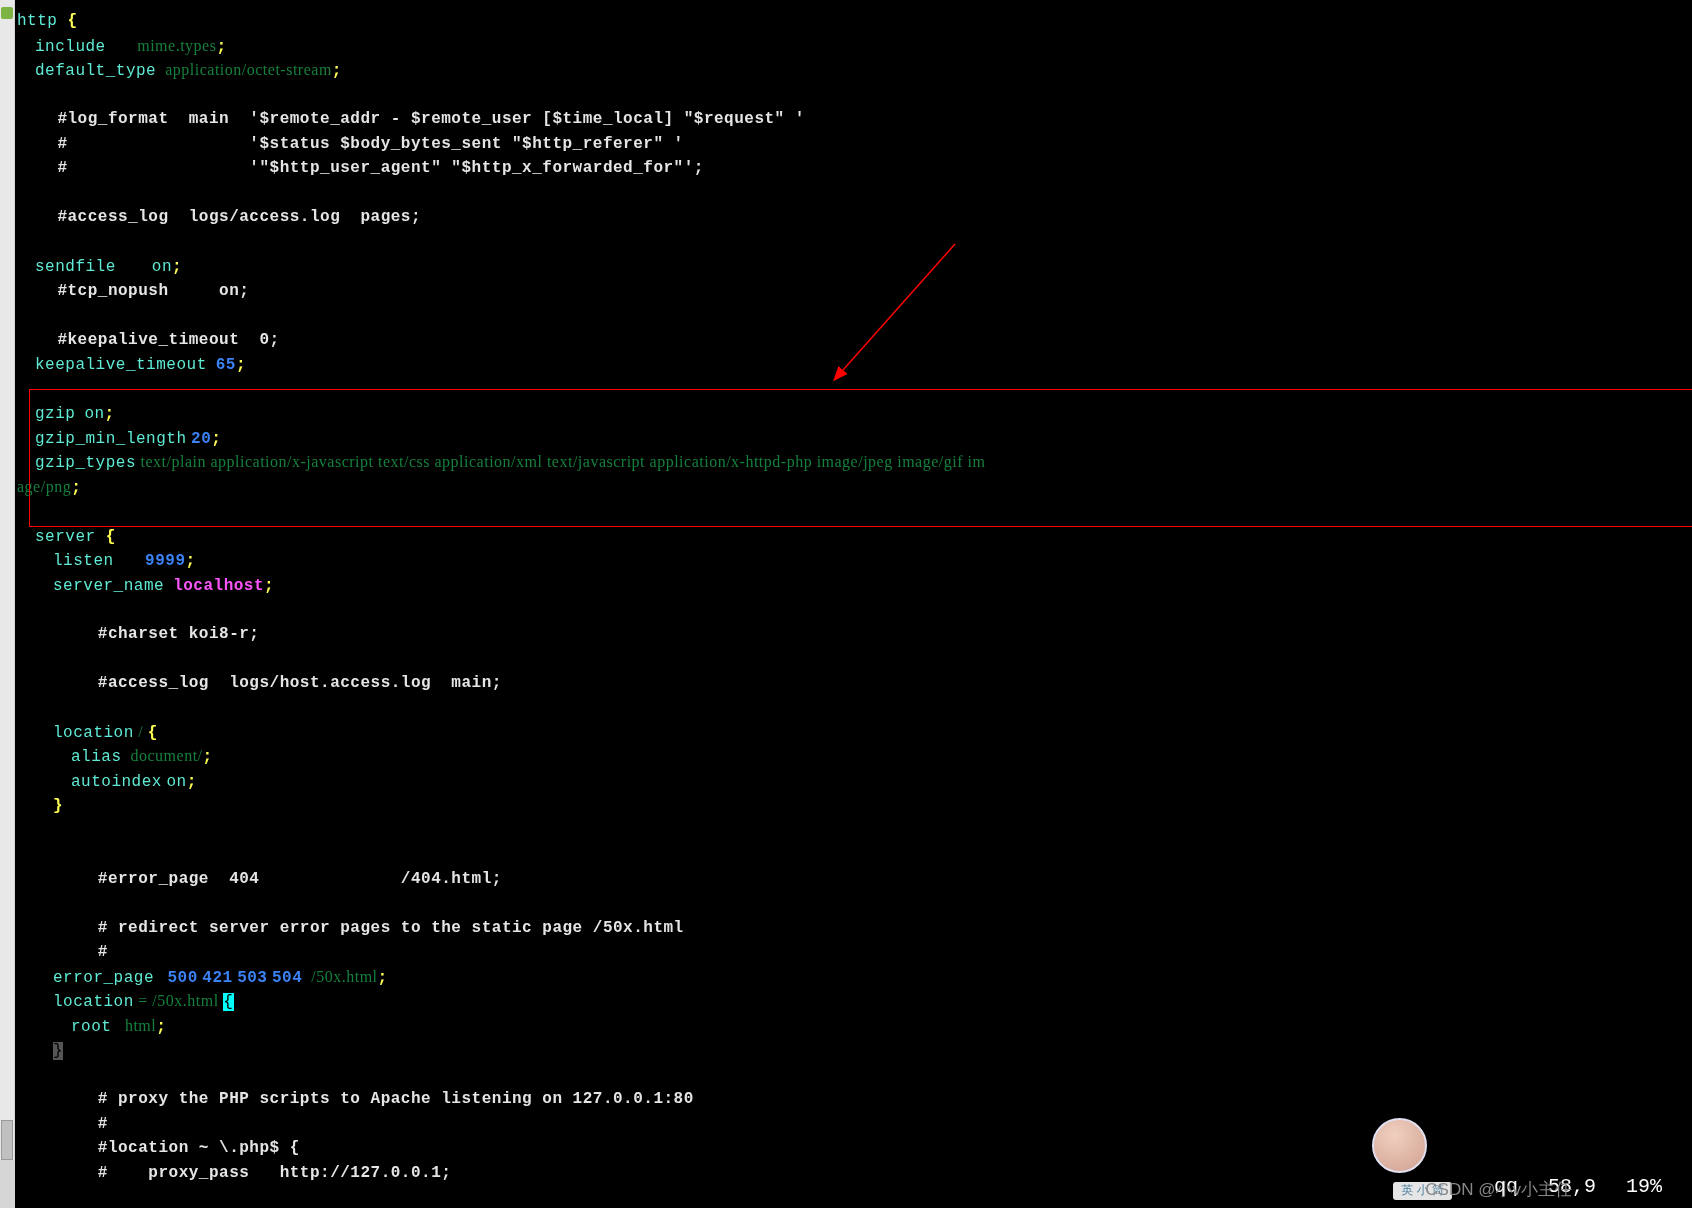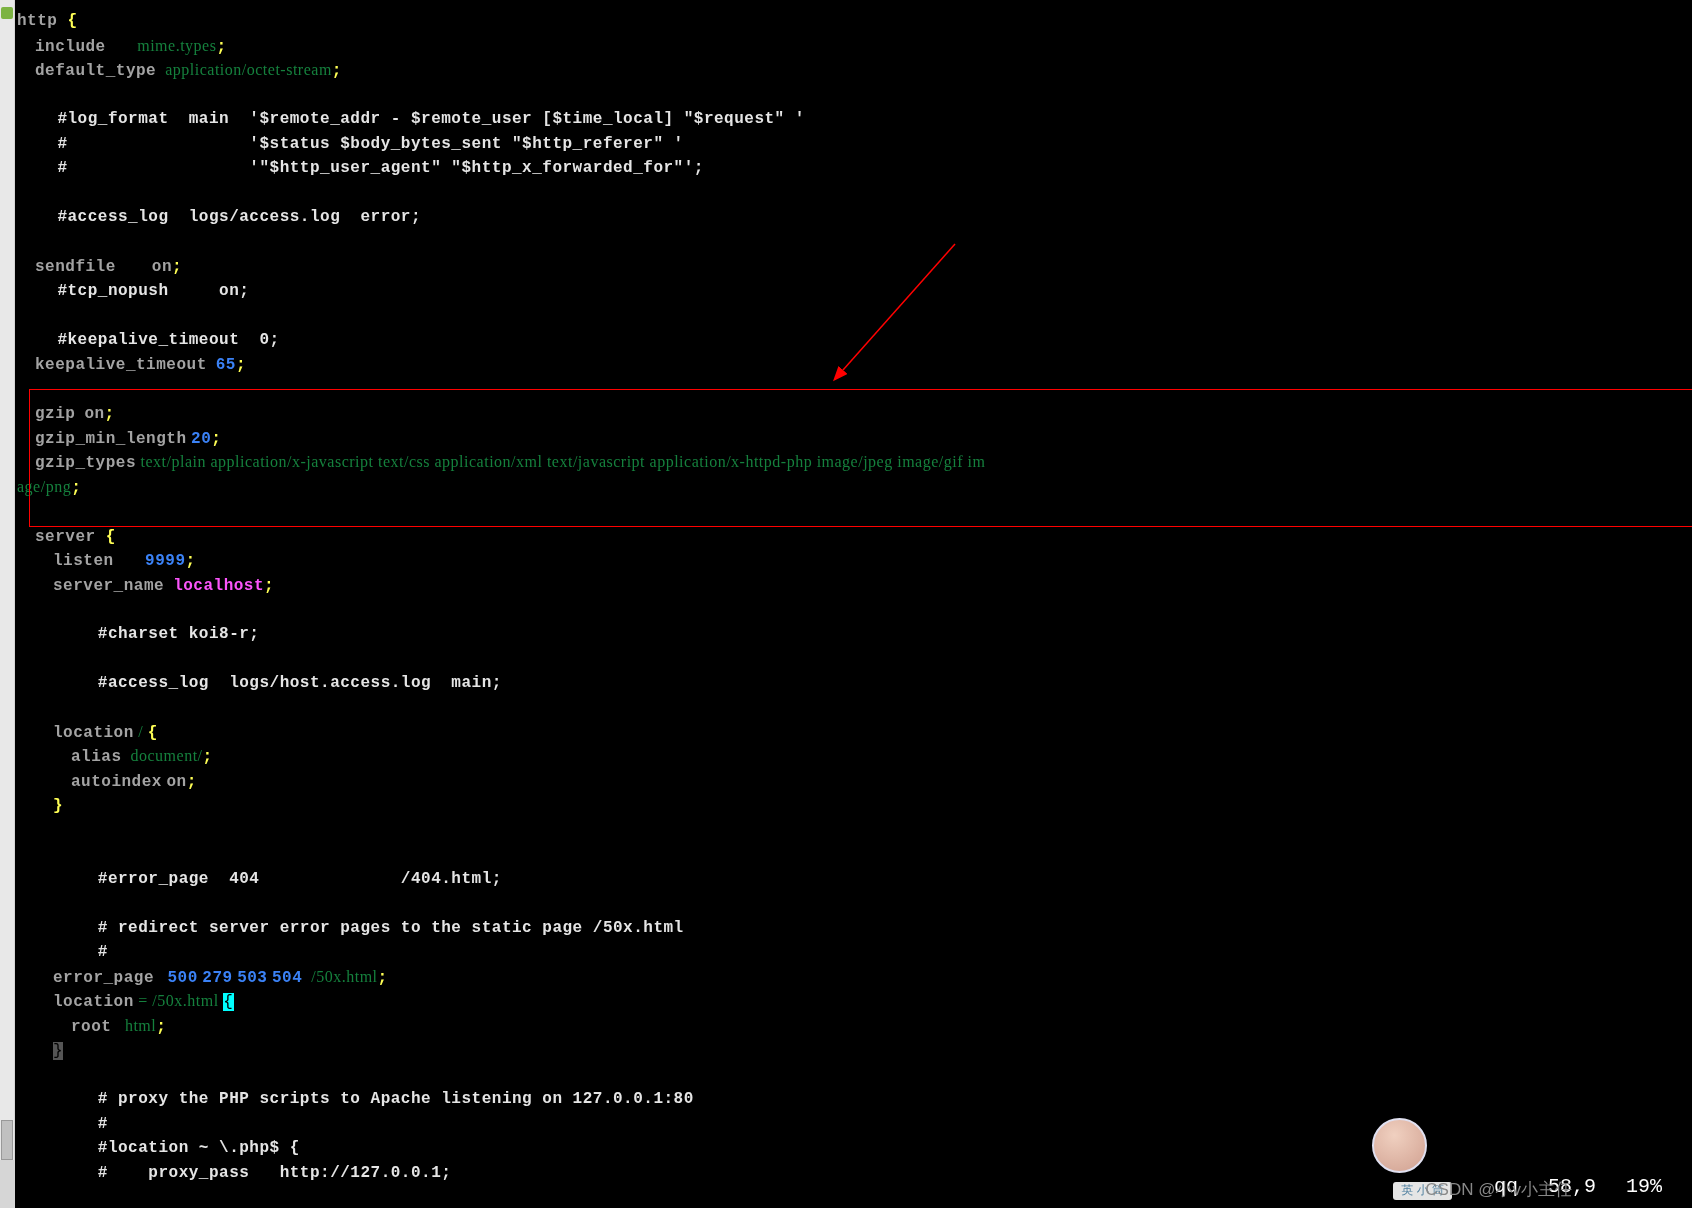--- a/index.html
+++ b/index.html
@@ -39,21 +39,21 @@
       flex: 1;
       padding: 12px 0 0 2px;
       position: relative;
       overflow: hidden;
     }
     .line {
       height: 24.5px;
       white-space: pre;
       letter-spacing: 0.5px;
     }
-    .kw { color: #a3a3a3; font-weight: bold; }
+    .kw { color: #5eead4; font-weight: normal; }
     .str { color: #3b82f6; font-weight: bold; }
     .val { color: #15803d; font-family: Liberation Serif, serif; }
     .cmt { color: #e5e5e5; font-weight: bold; }
     .punct { color: #ffff55; font-weight: bold; }
     .hl { color: #fc55fc; font-weight: bold; }
     .cursor {
       background: #00ffff;
       color: #000;
       display: inline-block;
       width: 11px;
@@ -203,21 +203,21 @@
   <div class="code-area">
     <div id="code-lines">
         <div class="line"><span class="kw">http </span><span class="punct">{</span></div>
         <div class="line"><span class="val">    </span><span class="kw">include</span><span class="val">       mime.types</span><span class="punct">;</span></div>
         <div class="line"><span class="val">    </span><span class="kw">default_type</span><span class="val">  application/octet-stream</span><span class="punct">;</span></div>
         <div class="line">&nbsp;</div>
         <div class="line"><span class="cmt">    #log_format  main  '$remote_addr - $remote_user [$time_local] "$request" '</span></div>
         <div class="line"><span class="cmt">    #                  '$status $body_bytes_sent "$http_referer" '</span></div>
         <div class="line"><span class="cmt">    #                  '"$http_user_agent" "$http_x_forwarded_for"';</span></div>
         <div class="line">&nbsp;</div>
-        <div class="line"><span class="cmt">    #access_log  logs/access.log  error;</span></div>
+        <div class="line"><span class="cmt">    #access_log  logs/access.log  pages;</span></div>
         <div class="line">&nbsp;</div>
         <div class="line"><span class="val">    </span><span class="kw">sendfile</span><span class="val">        </span><span class="kw">on</span><span class="punct">;</span></div>
         <div class="line"><span class="cmt">    #tcp_nopush     on;</span></div>
         <div class="line">&nbsp;</div>
         <div class="line"><span class="cmt">    #keepalive_timeout  0;</span></div>
         <div class="line"><span class="val">    </span><span class="kw">keepalive_timeout</span><span class="val">  </span><span class="str">65</span><span class="punct">;</span></div>
         <div class="line">&nbsp;</div>
         <div class="line"><span class="val">    </span><span class="kw">gzip</span><span class="val">  </span><span class="kw">on</span><span class="punct">;</span></div>
         <div class="line"><span class="val">    </span><span class="kw">gzip_min_length</span><span class="val"> </span><span class="str">20</span><span class="punct">;</span></div>
         <div class="line"><span class="val">    </span><span class="kw">gzip_types</span><span class="val"> text/plain application/x-javascript text/css application/xml text/javascript application/x-httpd-php image/jpeg image/gif im</span></div>
@@ -234,21 +234,21 @@
         <div class="line"><span class="val">        </span><span class="kw">location</span><span class="val"> / </span><span class="punct">{</span></div>
         <div class="line"><span class="val">            </span><span class="kw">alias</span><span class="val">  document/</span><span class="punct">;</span></div>
         <div class="line"><span class="val">            </span><span class="kw">autoindex</span><span class="val"> </span><span class="kw">on</span><span class="punct">;</span></div>
         <div class="line"><span class="val">        </span><span class="punct">}</span></div>
         <div class="line">&nbsp;</div>
         <div class="line">&nbsp;</div>
         <div class="line"><span class="cmt">        #error_page  404              /404.html;</span></div>
         <div class="line">&nbsp;</div>
         <div class="line"><span class="cmt">        # redirect server error pages to the static page /50x.html</span></div>
         <div class="line"><span class="cmt">        #</span></div>
-        <div class="line"><span class="val">        </span><span class="kw">error_page</span><span class="val">   </span><span class="str">500</span><span class="val"> </span><span class="str">279</span><span class="val"> </span><span class="str">503</span><span class="val"> </span><span class="str">504</span><span class="val">  /50x.html</span><span class="punct">;</span></div>
+        <div class="line"><span class="val">        </span><span class="kw">error_page</span><span class="val">   </span><span class="str">500</span><span class="val"> </span><span class="str">421</span><span class="val"> </span><span class="str">503</span><span class="val"> </span><span class="str">504</span><span class="val">  /50x.html</span><span class="punct">;</span></div>
         <div class="line"><span class="val">        </span><span class="kw">location</span><span class="val"> = </span><span class="val">/50x.html </span><span class="cursor">{</span></div>
         <div class="line"><span class="val">            </span><span class="kw">root</span><span class="val">   html</span><span class="punct">;</span></div>
         <div class="line"><span class="val">        </span><span class="brace-hl">}</span></div>
         <div class="line">&nbsp;</div>
         <div class="line"><span class="cmt">        # proxy the PHP scripts to Apache listening on 127.0.0.1:80</span></div>
         <div class="line"><span class="cmt">        #</span></div>
         <div class="line"><span class="cmt">        #location ~ \.php$ {</span></div>
         <div class="line"><span class="cmt">        #    proxy_pass   http://127.0.0.1;</span></div>
       </div>
     <div class="highlight-box"></div>

